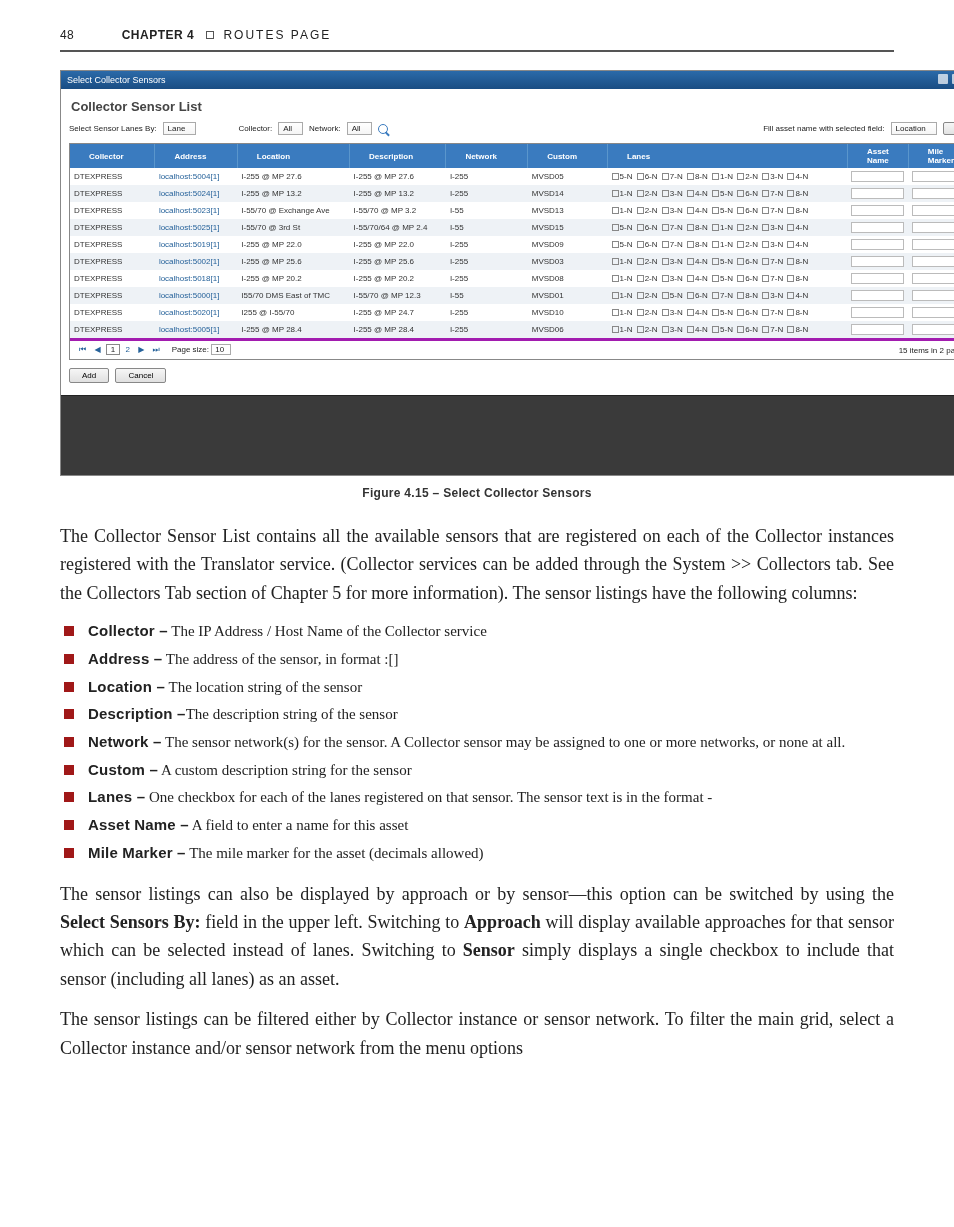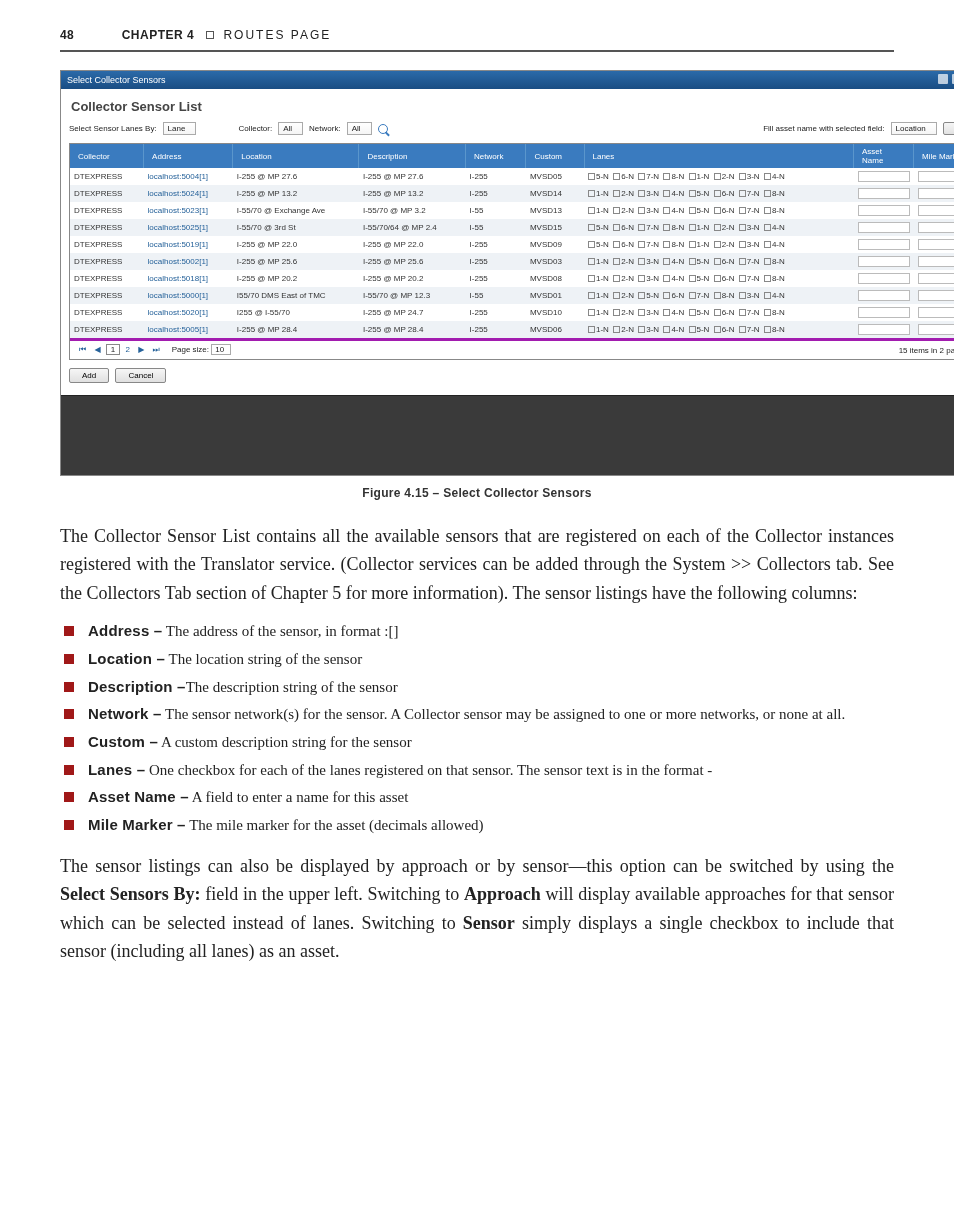--- a/index.html
+++ b/index.html
@@ -1,37 +1,37 @@
 <!DOCTYPE html>
 <html><head>
   <meta charset="utf-8">
   <style>
     * { margin: 0; padding: 0; box-sizing: border-box; }
     body { font-family: Georgia, 'Times New Roman', serif; background: #fff; color: #222; width: 954px; }
     .page { padding: 28px 60px 40px 60px; }
     .header { font-family: Arial, sans-serif; font-size: 12px; letter-spacing: 0.3px; }
-    .header .pnum { display: inline-block; width: 28px; font-weight: bold; }
+    .header .pnum { display: inline-block; width: 28px; }
     .header .chap { font-weight: 900; font-family: Arial, sans-serif; letter-spacing:0.5px;margin-left:30px;}
     .header .square { display: inline-block; width: 8px; height: 8px; border: 1px solid #555; margin: 0 6px 0 8px; position: relative; top: 0; }
     .header .sect { letter-spacing: 2px; }
     hr.topline { border: none; border-top: 2px solid #555; margin: 8px 0 18px 0; }
     .screenshot-wrap { text-align: center; margin-bottom: 10px; }
     .screenshot { display: inline-block; width: 924px; border: 1px solid #888; background: #fff; font-family: Arial, sans-serif; font-size: 8px; text-align: left; }
     .ss-titlebar { background: linear-gradient(#2b6aa9,#1a4d83); color: #fff; padding: 3px 6px; display: flex; justify-content: space-between; align-items: center; font-size: 9px; }
     .ss-titlebar .winbtns span { display:inline-block; width:10px; height:10px; background:#fff; opacity:0.7; margin-left:2px; border-radius:1px; position:relative; }
     .ss-body { padding: 6px 8px 12px 8px; background:#fff;}
     .ss-subtitle { font-size: 13px; font-weight: bold; margin: 4px 2px 8px 2px; color:#444; }
     .ss-controls { display: flex; align-items: center; gap: 6px; margin-bottom: 8px; font-size: 8px; }
     .ss-controls .fld { border: 1px solid #aaa; padding: 1px 10px 1px 4px; background: #fff; background-image:linear-gradient(#fff,#f5f5f5);}
     .ss-controls .mag { display:inline-block; width:10px; height:10px; border:1.2px solid #3a7bbf; border-radius:50%; position:relative; }
     .ss-controls .mag:after{content:''; position:absolute; width:5px; height:1.5px; background:#3a7bbf; bottom:-2px; right:-3px; transform:rotate(45deg);}
     .ss-controls .fill-btn { border:1px solid #888; background:linear-gradient(#f6f6f6,#e2e2e2); padding:1px 10px; border-radius:2px;}
     .ss-grid { border:1px solid #888; }
     .ss-grid table { width: 100%; border-collapse: collapse; }
-    .ss-grid th { background: #3a7bbf; color: #fff; font-weight: normal; padding: 3px 8px; text-align: left; font-size: 8px; border-right:1px solid #5a96cc;}
+    .ss-grid th { background: #3a7bbf; color: #fff; font-weight: bold; padding: 3px 19px; text-align: left; font-size: 8px; border-right:1px solid #5a96cc;}
     .ss-grid td { padding: 3px 4px; font-size: 8px; color: #333; border-bottom: 0; }
     .ss-grid tr.zebra td { background: #eef2f6; }
     .ss-grid td.link { color: #26629a; }
     .ss-grid td.lanes span { margin-right: 2px; }
     .ss-grid td.lanes .cb { display:inline-block; width:7px; height:7px; border:1px solid #888; margin-right:1px; vertical-align:middle;}
     .ss-grid td.assetcell { width:60px;}
     .ss-grid td.assetcell div { border:1px solid #bbb; height:11px; background:#fff;}
     .ss-pager { display:flex; justify-content:space-between; align-items:center; padding:4px 6px; font-size:8px; background:#fff; border-top:3px solid #a21caf;}
     .ss-pager .pagebtn { display:inline-block; padding:0 3px; color:#26629a;}
     .ss-pager .curpg { border:1px solid #888; padding:0 4px; background:#fff;}
@@ -275,27 +275,29 @@
       </div>
       <div class="ss-darkarea"></div>
     </div>
   </div>
 
   <div class="figcap">Figure 4.15 – Select Collector Sensors</div>
 
   <p class="bodytxt">The Collector Sensor List contains all the available sensors that are registered on each of the Collector instances registered with the Translator service. (Collector services can be added through the System &gt;&gt; Collectors tab. See the Collectors Tab section of Chapter 5 for more information). The sensor listings have the following columns:</p>
 
   <ul class="bullets" id="bullet-list">
+      <li><span class="term">Collector –</span><span> The IP Address / Host Name of the Collector service</span></li>
       <li><span class="term">Address –</span><span> The address of the sensor, in format <ip address="">:<port>[<id>]</id></port></ip></span></li>
       <li><span class="term">Location –</span><span> The location string of the sensor</span></li>
       <li><span class="term">Description –</span><span>The description string of the sensor</span></li>
       <li><span class="term">Network –</span><span> The sensor network(s) for the sensor. A Collector sensor may be assigned to one or more networks, or none at all.</span></li>
       <li><span class="term">Custom –</span><span> A custom description string for the sensor</span></li>
       <li><span class="term">Lanes –</span><span> One checkbox for each of the lanes registered on that sensor. The sensor text is in the format <lane number=""> - <direction></direction></lane></span></li>
       <li><span class="term">Asset Name –</span><span> A field to enter a name for this asset</span></li>
       <li><span class="term">Mile Marker –</span><span> The mile marker for the asset (decimals allowed)</span></li>
     </ul>
 
   <p class="bodytxt">
     <span>The sensor listings can also be displayed by approach or by sensor—this option can be switched by using the </span><b>Select Sensors By:</b><span> field in the upper left. Switching to </span><b>Approach</b><span> will display available approaches for that sensor which can be selected instead of lanes. Switching to </span><b>Sensor</b><span> simply displays a single checkbox to include that sensor (including all lanes) as an asset.</span>
   </p>
 
+  <p class="bodytxt">The sensor listings can be filtered either by Collector instance or sensor network. To filter the main grid, select a Collector instance and/or sensor network from the menu options</p>
 </div>
 
 </body></html>

